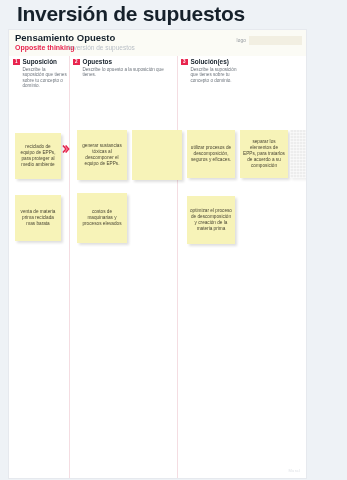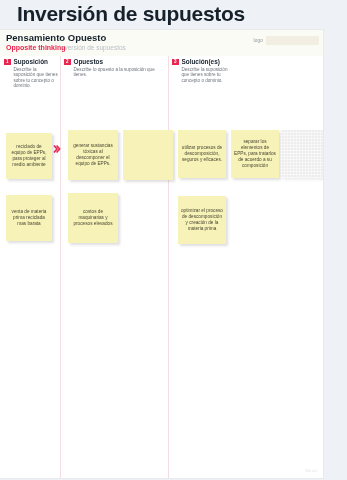--- a/index.html
+++ b/index.html
@@ -16,22 +16,22 @@
     left:17px; top:2px;
     font-size:21px;
     font-weight:bold;
     color:#16212b;
     letter-spacing:-0.3px;
     white-space:nowrap;
   }
   
   .board{
     position:absolute;
-    left:0; top:30px;
-    width:323px; height:448px;
+    left:9px; top:30px;
+    width:297px; height:448px;
     background:#ffffff;
     box-shadow:0 0 0 1px #e6e9ee;
     overflow:hidden;
   }
   
   .board-header{
     position:relative;
     height:26px;
     background:#fbfbf5;
   }

